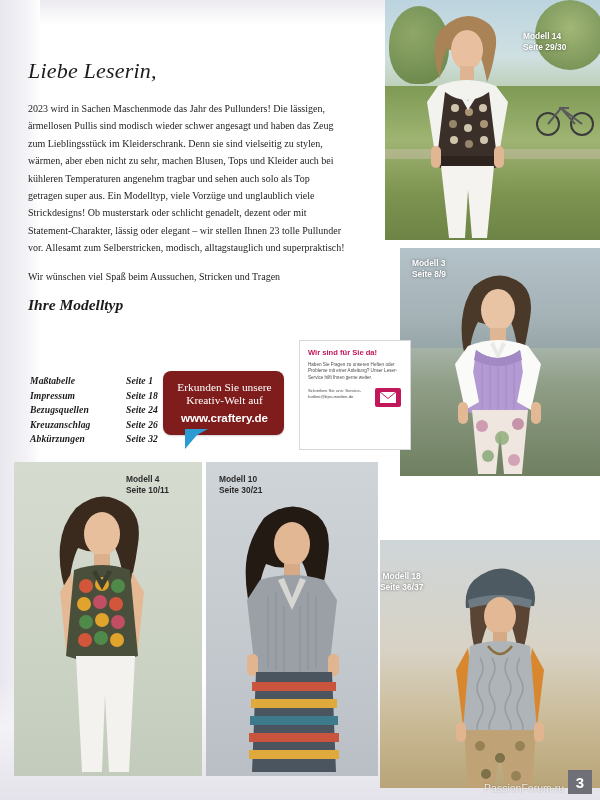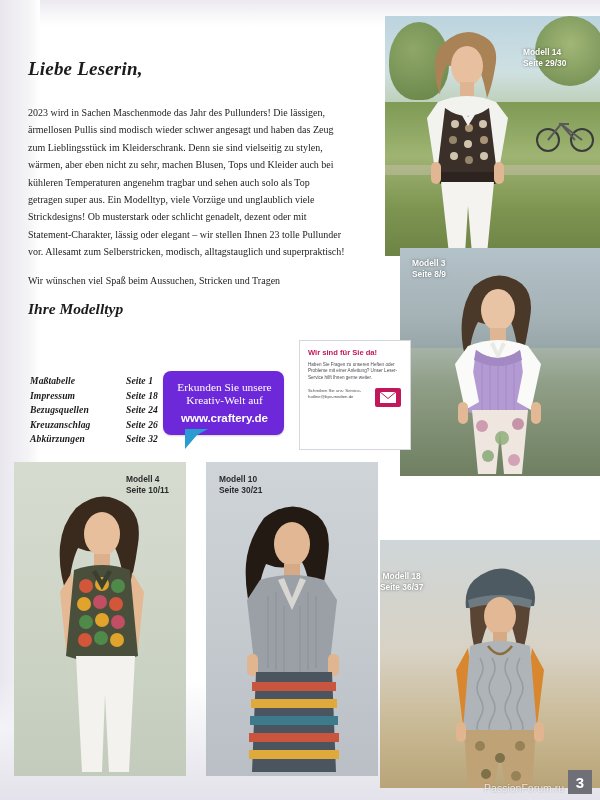--- a/index.html
+++ b/index.html
@@ -43,24 +43,24 @@
   
   .text-col {
     position: absolute;
     left: 28px;
     top: 58px;
     width: 318px;
   }
   .salutation {
     font-family: "Liberation Serif", serif;
     font-style: italic;
-    font-weight: bold;
-    font-size: 19px;
+    font-weight: normal;
+    font-size: 22px;
     color: #1b1b1b;
-    margin: 0 0 24px 0;
+    margin: 0 0 16px 0;
     letter-spacing: .2px;
   }
   .body-text {
     font-family: "Liberation Serif", serif;
     font-size: 10px;
     line-height: 17.4px;
     color: #1d1d1d;
     margin: 0 0 11px 0;
     text-align: left;
   }
@@ -92,21 +92,21 @@
   }
   .toc-label { width: 96px; }
   .toc-page  { width: 80px; }
 
   
   .bubble {
     position: absolute;
     left: 163px;
     top: 371px;
     width: 121px;
-    background: #6d28d9;
+    background: #7f1d1d;
     border-radius: 8px;
     padding: 10px 8px 11px 10px;
     box-sizing: border-box;
     color: #ffffff;
     text-align: center;
     box-shadow: 0 1px 2px rgba(0,0,0,.18);
   }
   .bubble-l1 {
     font-family: "Liberation Serif", serif;
     font-size: 11.4px;
@@ -191,41 +191,41 @@
     font-size: 8.4px;
     font-weight: bold;
     line-height: 10.6px;
     color: #ffffff;
     text-shadow: 0 0 3px rgba(0,0,0,.55);
     z-index: 6;
   }
   .cap.dark { color: #2b2b2b; text-shadow: none; }
 
   
-  #ph14 { left: 385px; top: 16px; width: 215px; height: 240px; }
+  #ph14 { left: 385px; top: 0; width: 215px; height: 240px; }
   .m14-sky  { position:absolute; left:0; top:0; width:100%; height:42%;
               background: linear-gradient(180deg,#bcd4df 0%, #cfe0e2 55%, #b7c9a8 100%); }
   .m14-grass{ position:absolute; left:0; top:36%; width:100%; height:64%;
               background: linear-gradient(180deg,#7e9a55 0%, #9fb472 35%, #7d9350 70%, #6d8446 100%); }
   .m14-tree1{ position:absolute; left:4px; top:6px; width:60px; height:78px; border-radius:50% 50% 44% 44%;
               background: radial-gradient(circle at 40% 35%, #8aa35e, #5e7c3c); opacity:.92; }
   .m14-tree2{ position:absolute; left:150px; top:0px; width:70px; height:70px; border-radius:50%;
               background: radial-gradient(circle at 50% 40%, #9db36b, #64803f); opacity:.9; }
   .m14-bike { position:absolute; left:150px; top:96px; width:62px; height:42px; }
   .m14-path { position:absolute; left:0; top:62%; width:100%; height:10px; background:#c8c0a8; opacity:.5; }
 
   
   #ph3 { left: 400px; top: 248px; width: 200px; height: 228px; }
   .m3-bg { position:absolute; inset:0;
            background: linear-gradient(180deg,#9fb3bd 0%, #b9c4c4 30%, #8f9e86 60%, #6f7f60 100%); }
   .m3-wall{ position:absolute; left:0; top:0; width:100%; height:44%;
             background: linear-gradient(180deg,#b9c6cc,#94a3a8); opacity:.8; }
 
   
-  #ph4 { left: 14px; top: 462px; width: 172px; height: 314px; }
+  #ph4 { left: 14px; top: 462px; width: 188px; height: 314px; }
   .m4-bg { position:absolute; inset:0; background: linear-gradient(180deg,#d6dbd0 0%, #cfd6c8 45%, #c3ccbc 100%); }
 
   
   #ph10 { left: 206px; top: 462px; width: 172px; height: 314px; }
   .m10-bg { position:absolute; inset:0; background: linear-gradient(180deg,#cfd4d8 0%, #c6cbd0 50%, #b9bfc5 100%); }
 
   
   #ph18 { left: 380px; top: 540px; width: 220px; height: 248px; text-align: center; }
   .m18-bg { position:absolute; inset:0;
             background: linear-gradient(180deg,#cfd6d8 0%, #d8d2c4 45%, #c9b994 75%, #b8a478 100%); }

